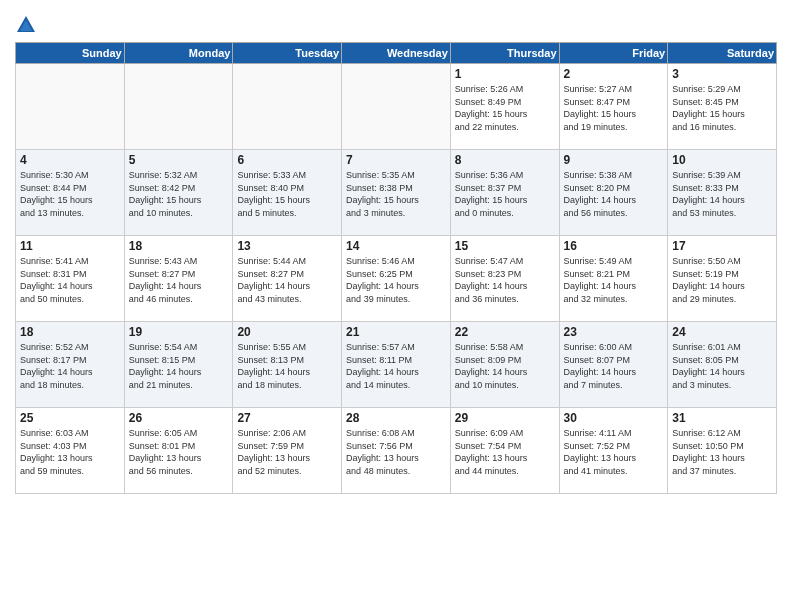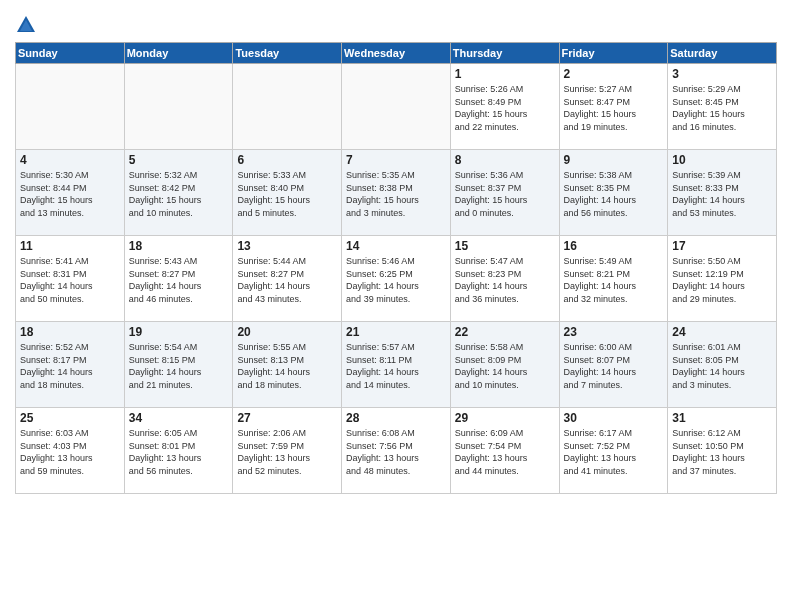--- a/index.html
+++ b/index.html
@@ -61,21 +61,21 @@
     }
     .calendar {
       width: 100%;
       border-collapse: collapse;
     }
     .calendar th {
       background: #1a5fa8;
       color: #fff;
       font-size: 11px;
       font-weight: bold;
-      text-align: left;
+      text-align: right;
       padding: 4px 2px;
       border: 1px solid #aaa;
     }
     .calendar td {
       border: 1px solid #ccc;
       vertical-align: top;
       padding: 3px 4px;
       font-size: 9px;
       color: #333;
       width: calc(100% / 7);
@@ -194,21 +194,21 @@
           <td>
             <span class="day-num">8</span>
             <div class="cell-text">Sunrise: 5:36 AM</div>
             <div class="cell-text">Sunset: 8:37 PM</div>
             <div class="cell-text">Daylight: 15 hours</div>
             <div class="cell-text">and 0 minutes.</div>
           </td>
           <td>
             <span class="day-num">9</span>
             <div class="cell-text">Sunrise: 5:38 AM</div>
-            <div class="cell-text">Sunset: 8:35 PM</div>
+            <div class="cell-text">Sunset: 8:20 PM</div>
             <div class="cell-text">Daylight: 14 hours</div>
             <div class="cell-text">and 56 minutes.</div>
           </td>
           <td>
             <span class="day-num">10</span>
             <div class="cell-text">Sunrise: 5:39 AM</div>
             <div class="cell-text">Sunset: 8:33 PM</div>
             <div class="cell-text">Daylight: 14 hours</div>
             <div class="cell-text">and 53 minutes.</div>
           </td>
@@ -252,21 +252,21 @@
           <td>
             <span class="day-num">16</span>
             <div class="cell-text">Sunrise: 5:49 AM</div>
             <div class="cell-text">Sunset: 8:21 PM</div>
             <div class="cell-text">Daylight: 14 hours</div>
             <div class="cell-text">and 32 minutes.</div>
           </td>
           <td>
             <span class="day-num">17</span>
             <div class="cell-text">Sunrise: 5:50 AM</div>
-            <div class="cell-text">Sunset: 12:19 PM</div>
+            <div class="cell-text">Sunset: 5:19 PM</div>
             <div class="cell-text">Daylight: 14 hours</div>
             <div class="cell-text">and 29 minutes.</div>
           </td>
         </tr>
         <tr class="row-alt">
           <td>
             <span class="day-num">18</span>
             <div class="cell-text">Sunrise: 5:52 AM</div>
             <div class="cell-text">Sunset: 8:17 PM</div>
             <div class="cell-text">Daylight: 14 hours</div>
@@ -317,21 +317,21 @@
         </tr>
         <tr>
           <td>
             <span class="day-num">25</span>
             <div class="cell-text">Sunrise: 6:03 AM</div>
             <div class="cell-text">Sunset: 4:03 PM</div>
             <div class="cell-text">Daylight: 13 hours</div>
             <div class="cell-text">and 59 minutes.</div>
           </td>
           <td>
-            <span class="day-num">34</span>
+            <span class="day-num">26</span>
             <div class="cell-text">Sunrise: 6:05 AM</div>
             <div class="cell-text">Sunset: 8:01 PM</div>
             <div class="cell-text">Daylight: 13 hours</div>
             <div class="cell-text">and 56 minutes.</div>
           </td>
           <td>
             <span class="day-num">27</span>
             <div class="cell-text">Sunrise: 2:06 AM</div>
             <div class="cell-text">Sunset: 7:59 PM</div>
             <div class="cell-text">Daylight: 13 hours</div>
@@ -346,21 +346,21 @@
           </td>
           <td>
             <span class="day-num">29</span>
             <div class="cell-text">Sunrise: 6:09 AM</div>
             <div class="cell-text">Sunset: 7:54 PM</div>
             <div class="cell-text">Daylight: 13 hours</div>
             <div class="cell-text">and 44 minutes.</div>
           </td>
           <td>
             <span class="day-num">30</span>
-            <div class="cell-text">Sunrise: 6:17 AM</div>
+            <div class="cell-text">Sunrise: 4:11 AM</div>
             <div class="cell-text">Sunset: 7:52 PM</div>
             <div class="cell-text">Daylight: 13 hours</div>
             <div class="cell-text">and 41 minutes.</div>
           </td>
           <td>
             <span class="day-num">31</span>
             <div class="cell-text">Sunrise: 6:12 AM</div>
             <div class="cell-text">Sunset: 10:50 PM</div>
             <div class="cell-text">Daylight: 13 hours</div>
             <div class="cell-text">and 37 minutes.</div>

